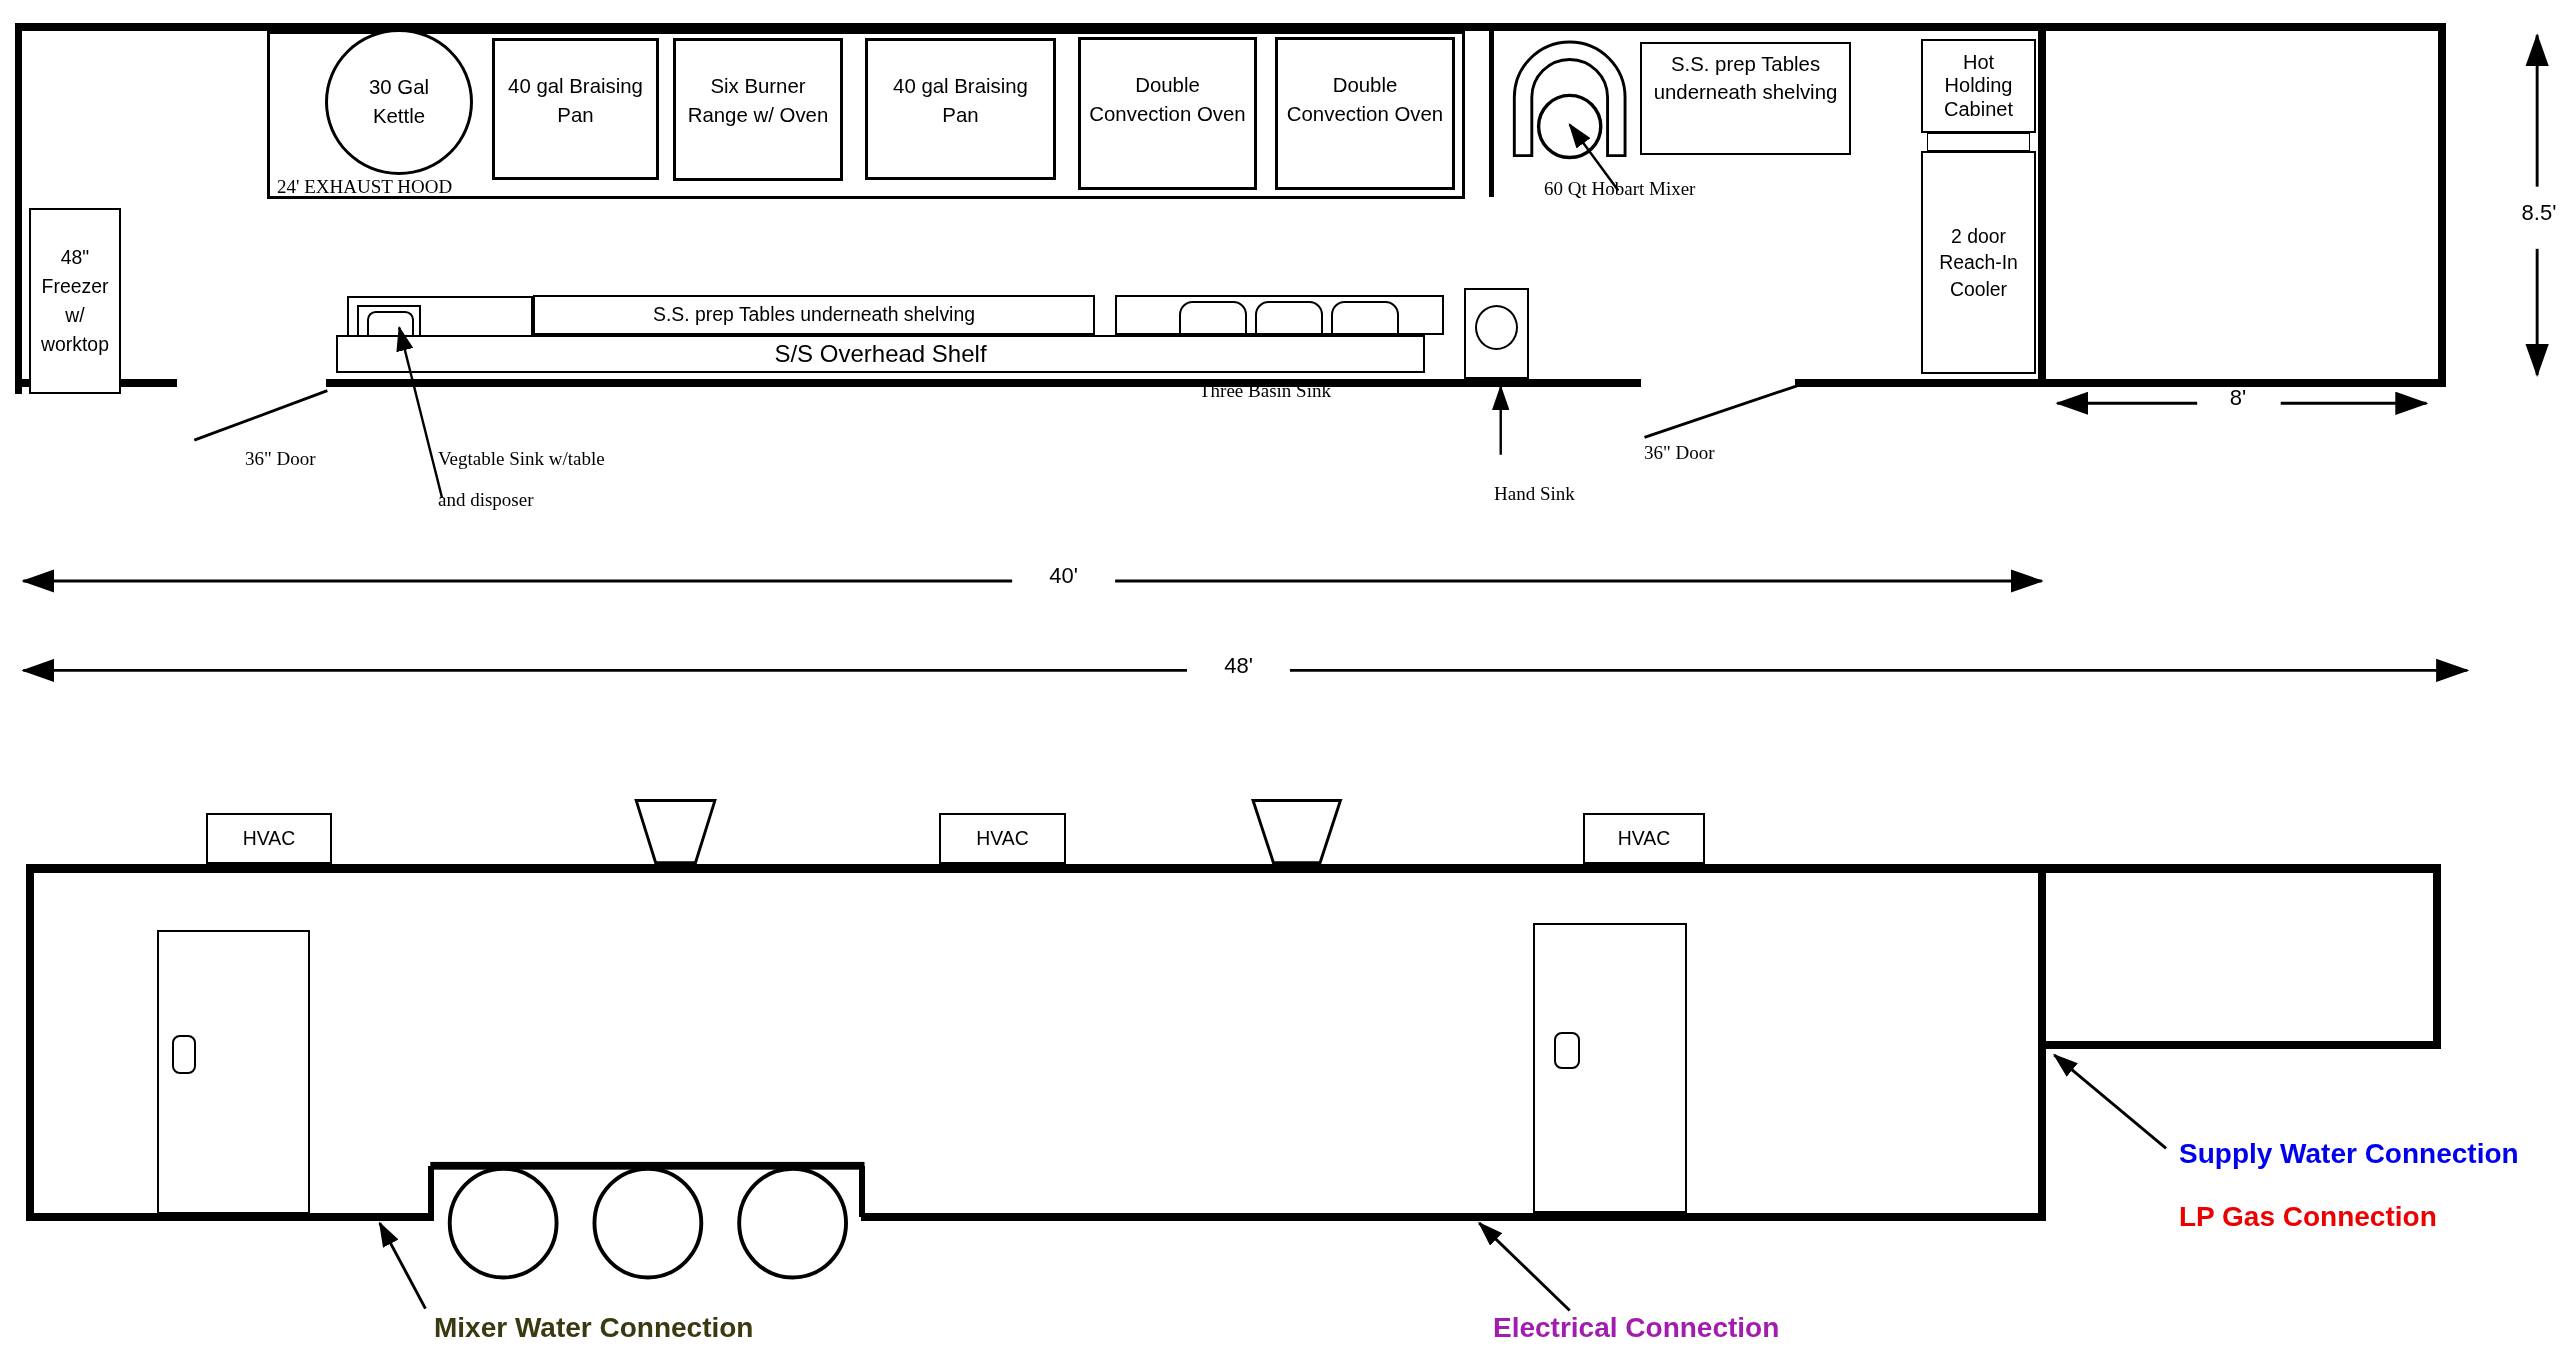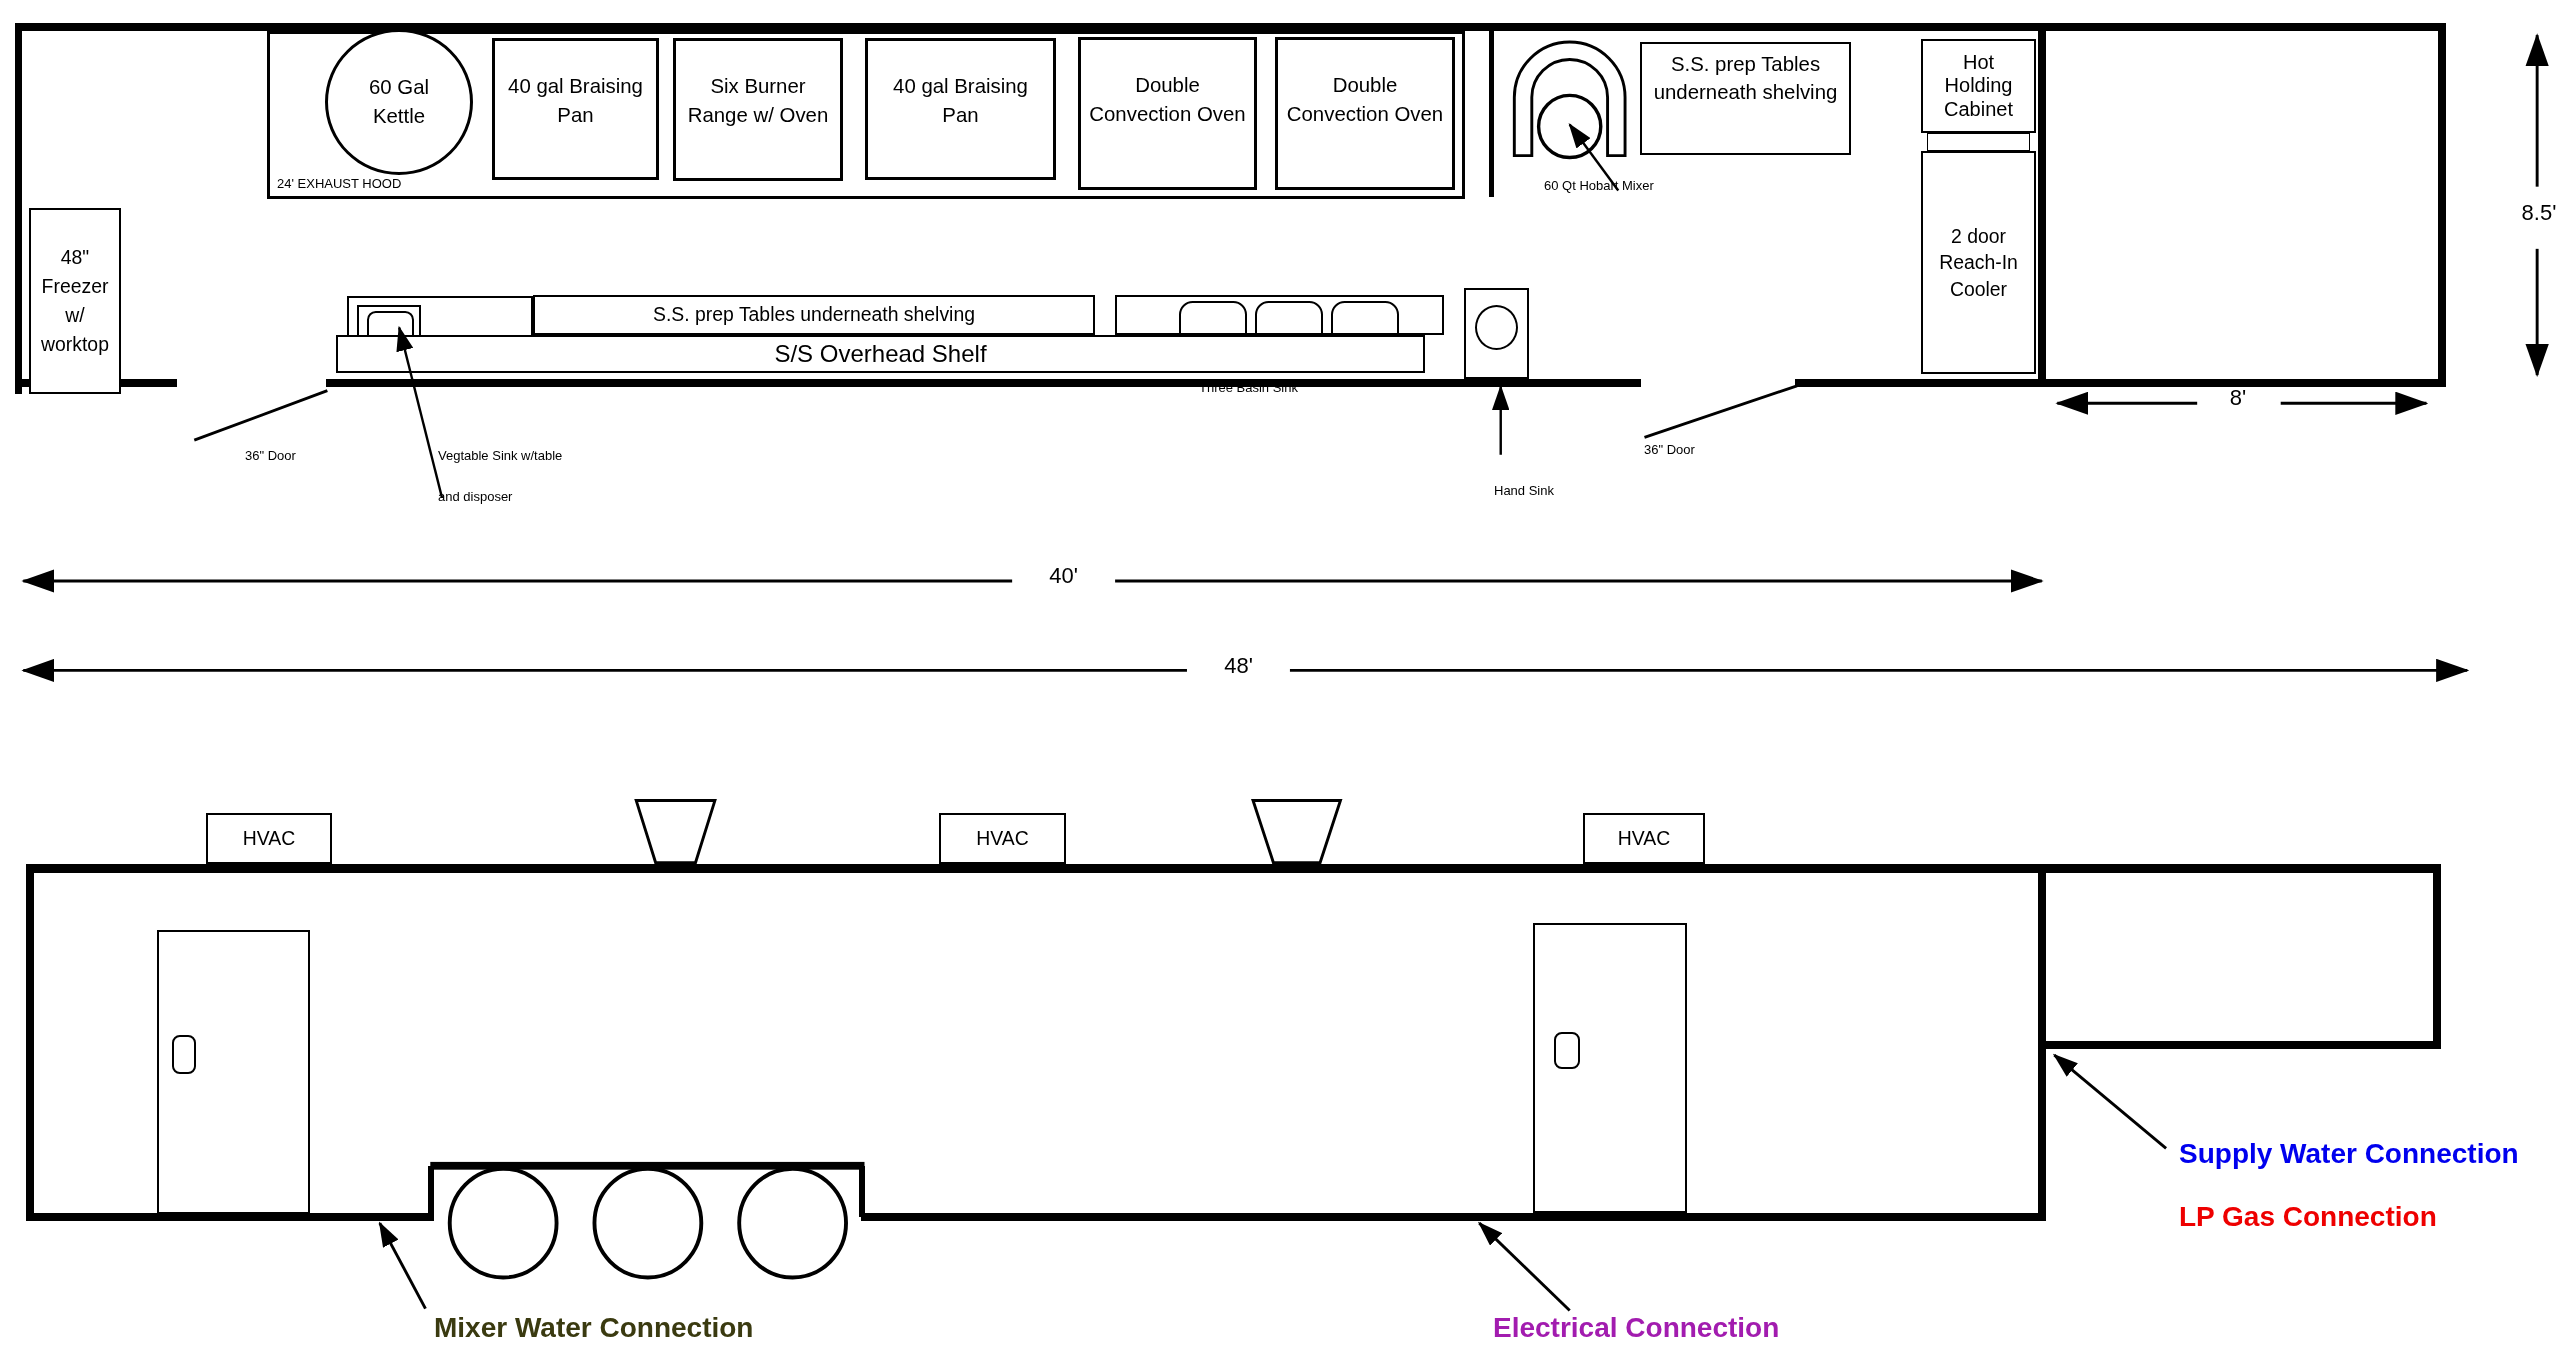--- a/index.html
+++ b/index.html
@@ -5,21 +5,21 @@
   html,body{margin:0;padding:0;background:#fff;}
   .wrap{position:relative;width:2576px;height:1368px;background:#fff;overflow:hidden;
         font-family:"Liberation Sans",sans-serif;color:#000;}
   .wall{position:absolute;background:#000;}
   .box{position:absolute;background:#fff;border:2.9px solid #000;box-sizing:border-box;
        display:flex;flex-direction:column;align-items:center;justify-content:center;
        text-align:center;white-space:pre-line;font-size:20.4px;line-height:1.4;}
   .b4{border-width:3.9px;}
   .b2{border-width:2.4px;}
   .top-align{justify-content:flex-start;padding-top:31px;}
-  .lbl{position:absolute;white-space:pre-line;font-size:13px;line-height:1.2;}
+  .lbl{position:absolute;white-space:pre-line;font-size:19px;line-height:1.2;font-family:Liberation Serif, serif;}
   .dim{position:absolute;font-size:22px;text-align:center;}
   .conn{position:absolute;font-size:28px;font-weight:700;white-space:nowrap;}
   .circle{border-radius:50%;}
   svg.overlay{position:absolute;left:0;top:0;pointer-events:none;}
 </style>
 </head>
 <body>
 
 <div class="wrap">
 
@@ -30,21 +30,21 @@
     <div class="wall" style="left:2438px;top:23px;width:7.8px;height:363px;"></div>
     <div class="wall" style="left:2038px;top:23px;width:7.8px;height:363px;"></div>
     <div class="wall" style="left:1489px;top:31px;width:4.9px;height:166px;"></div>
     <div class="wall" style="left:14.6px;top:379px;width:162px;height:7.8px;"></div>
     <div class="wall" style="left:326px;top:379px;width:1315px;height:7.8px;"></div>
     <div class="wall" style="left:1795px;top:379px;width:651px;height:7.8px;"></div>
 
     <div class="box b4" style="left:267px;top:31px;width:1198px;height:168px;"></div>
     <div class="lbl" style="left:277px;top:176px;">24' EXHAUST HOOD</div>
     <div class="box b4 circle" style="left:325px;top:29px;width:148px;height:146px;">
-      <span>60 Gal
+      <span>30 Gal
 Kettle</span>
     </div>
     <div class="box b4 top-align" style="left:492px;top:38px;width:167px;height:142px;">
       <span>40 gal Braising
 Pan</span>
     </div>
     <div class="box b4 top-align" style="left:673px;top:38px;width:170px;height:143px;">
       <span>Six Burner
 Range w/ Oven</span>
     </div>

